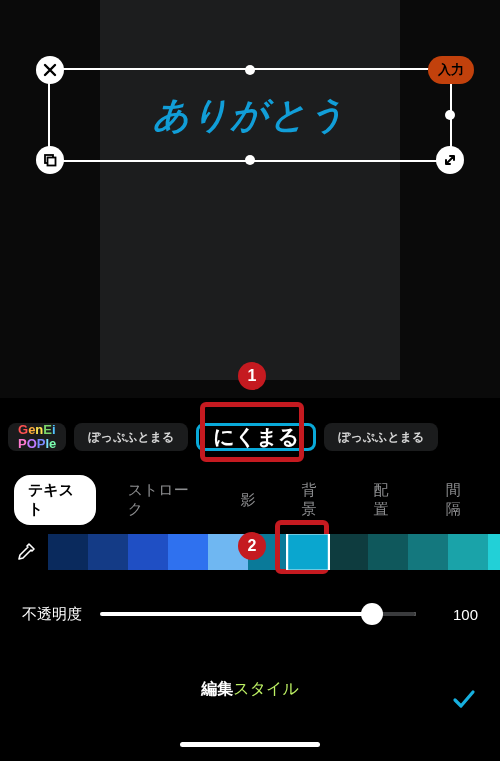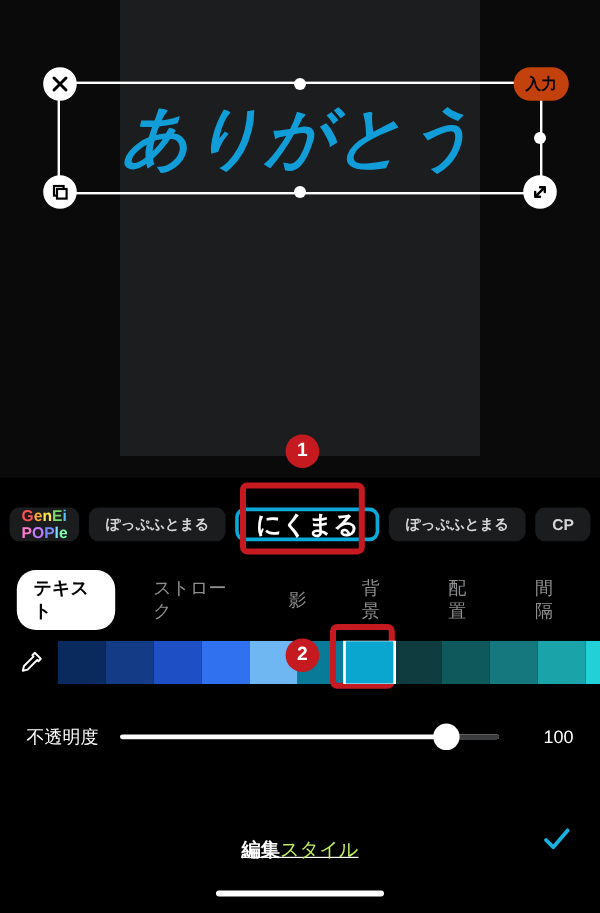--- a/index.html
+++ b/index.html
@@ -19,21 +19,21 @@
   
   .tbox {
     position: absolute;
     left: 48px; top: 68px;
     width: 404px; height: 94px;
     border: 2px solid #fff;
   }
   .tbox-text {
     width: 100%; height: 100%;
     display: flex; align-items: center; justify-content: center;
-    font-size: 56px;
+    font-size: 36px;
     font-weight: 900;
     font-style: italic;
     color: #119ed8;
     font-family: "Arial Black", sans-serif;
     letter-spacing: 2px;
   }
   .handle {
     position: absolute;
     width: 28px; height: 28px;
     border-radius: 50%;
@@ -208,23 +208,22 @@
   
   .bottombar {
     position: absolute;
     left: 0; right: 0; bottom: 14px;
     height: 74px;
   }
   .bottabs {
     position: absolute;
     left: 0; right: 0; top: 6px;
     height: 40px;
-    display:flex; align-items:flex-end; justify-content:center;
+    display:flex; align-items:flex-start; justify-content:center;
     font-size: 16px;
-    text-decoration: underline;
   }
   .bottab { color:#bef264; }
   .bottab.active { color:#fff; font-weight:600; }
   .confirm {
     position:absolute; right:16px; top:6px;
     width:40px; height:40px;
     display:flex; align-items:center; justify-content:center;
     color:#17b0df; font-size:26px;
   }
   .homebar {
@@ -274,23 +273,20 @@
       <span><span style="color:#ff5252">G</span><span style="color:#ffae3b">e</span><span style="color:#ffe552">n</span><span style="color:#7bd66b">E</span><span style="color:#52c3ff">i</span><br><span style="color:#ff7bd1">P</span><span style="color:#c07bff">O</span><span style="color:#7b8bff">P</span><span style="color:#7be0ff">l</span><span style="color:#7bffb0">e</span></span>
     </div>
     <div class="fontchip tiny">
       <span>ぽっぷふとまる</span>
     </div>
     <div class="fontchip selected">
       <span>にくまる</span>
     </div>
     <div class="fontchip tiny">
       <span>ぽっぷふとまる</span>
-    </div>
-    <div class="fontchip small" style="flex:0 0 44px">
-      <span>CP</span>
     </div>
   </div>
 
   <div class="callout-box" style="left:200px; top:4px; width:104px; height:60px;"></div>
   <div class="callout-badge" style="left:238px; top:-36px;">
     <span>1</span>
   </div>
 
   <div class="tabrow">
     <div class="tab active">テキスト</div>

